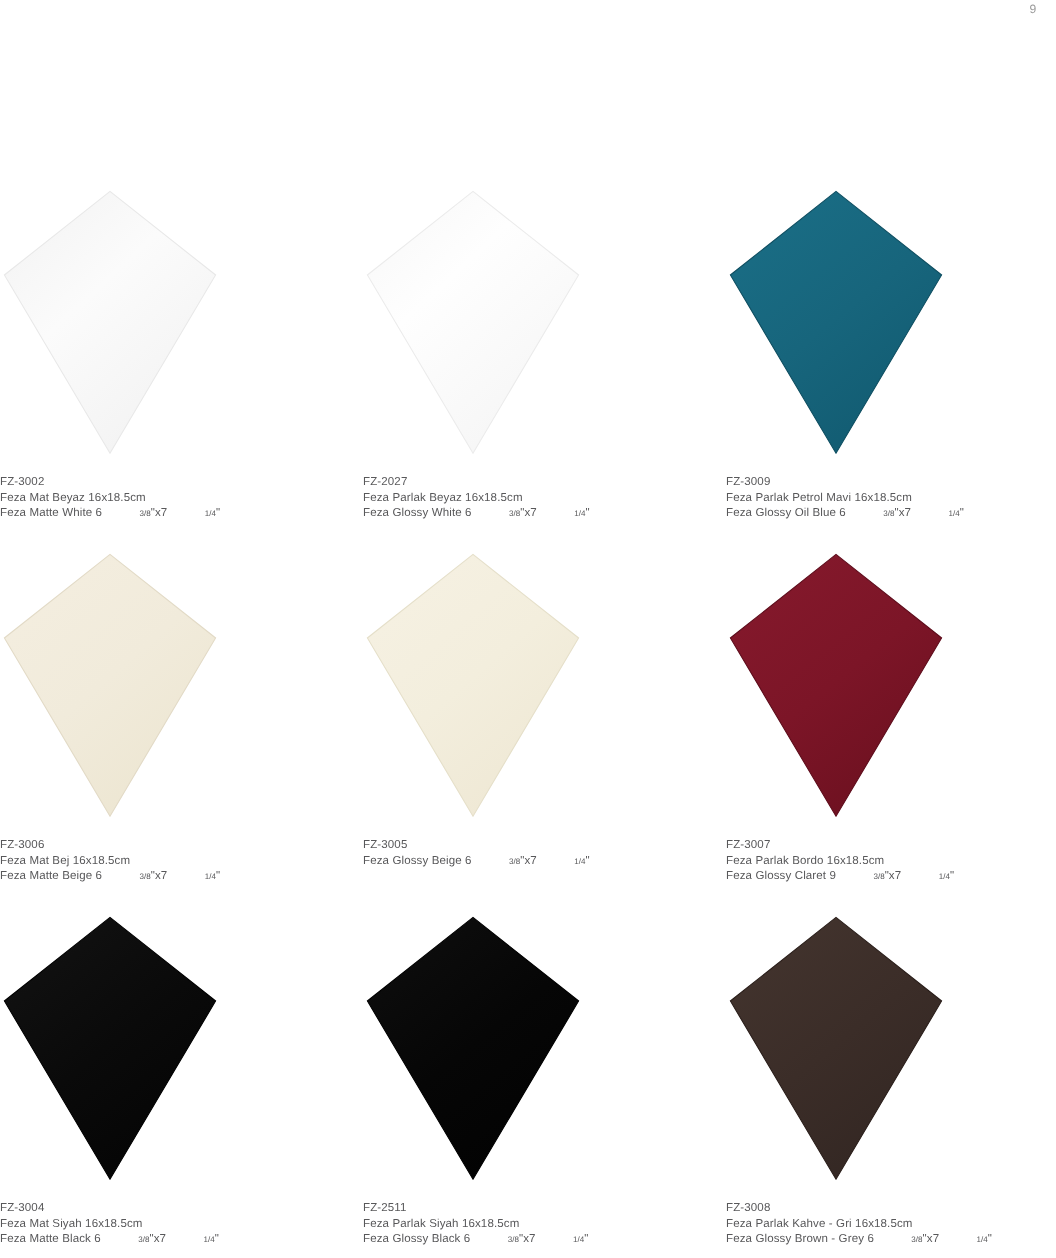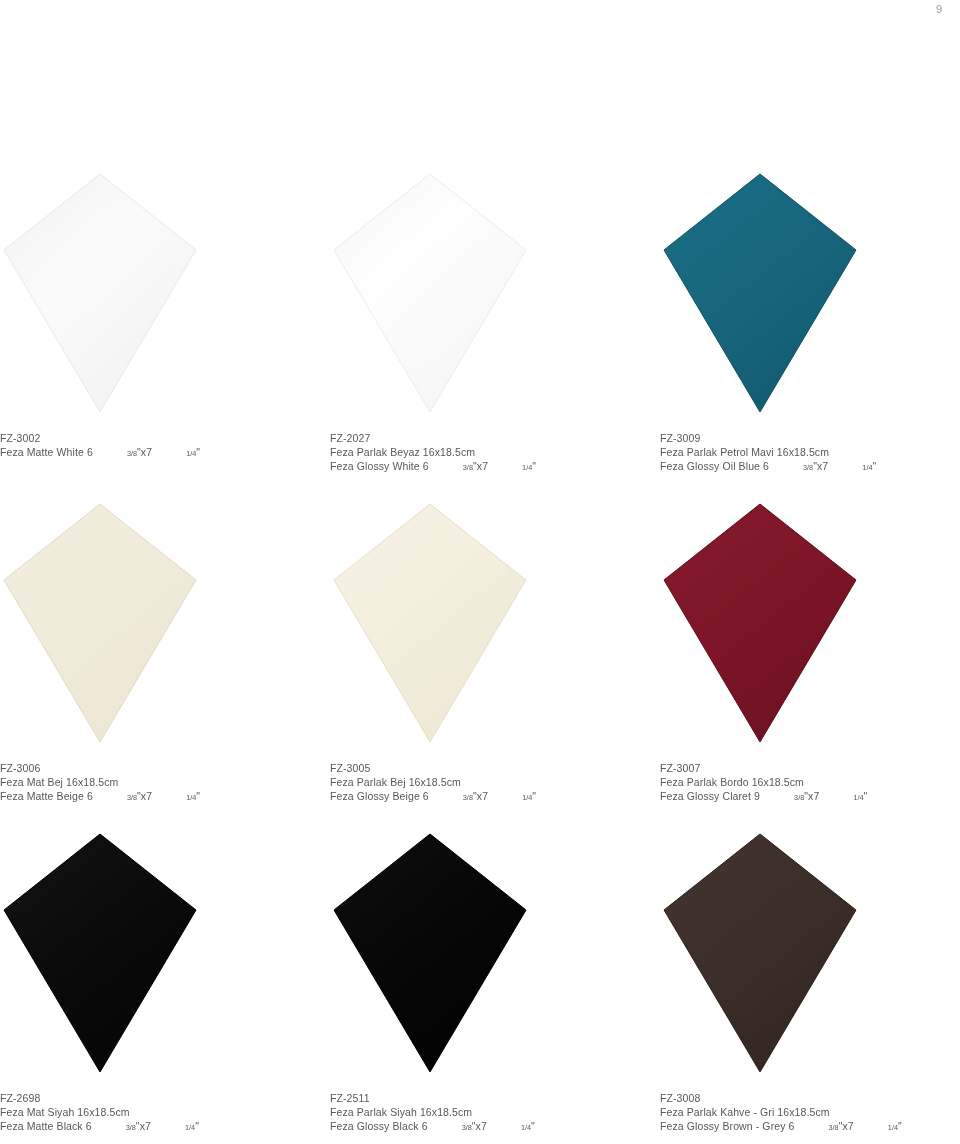--- a/index.html
+++ b/index.html
@@ -111,20 +111,21 @@
             <stop offset="0%" stop-color="#f2f2f2"></stop>
             <stop offset="45%" stop-color="#fbfbfb"></stop>
             <stop offset="100%" stop-color="#f2f2f2"></stop>
           </linearGradient>
         </defs>
         <polygon points="100,4 196,80 100,242 4,80" fill="url(#g0)" stroke="#e8e8e8" stroke-width="1"></polygon>
       </svg>
     </div>
     <div class="caption">
       <div class="caption-code">FZ-3002</div>
+      <div class="caption-tr">Feza Mat Beyaz 16x18.5cm</div>
       <div class="caption-en"><span>Feza Matte White 6</span> <span class="frac">3/8</span><span>"x7</span> <span class="frac">1/4</span><span>"</span></div>
     </div>
   </div>
 
   <div class="product-cell row-1">
     <div class="swatch-area">
       <svg class="tile-shape" viewBox="0 0 200 245" preserveAspectRatio="none">
         <defs>
           <linearGradient id="g1" x1="0" y1="0" x2="0.75" y2="1">
             <stop offset="0%" stop-color="#f7f7f7"></stop>
@@ -190,21 +191,20 @@
             <stop offset="0%" stop-color="#f6f1e3"></stop>
             <stop offset="50%" stop-color="#f3eedd"></stop>
             <stop offset="100%" stop-color="#eee7d3"></stop>
           </linearGradient>
         </defs>
         <polygon points="100,4 196,80 100,242 4,80" fill="url(#g4)" stroke="#e5dfc9" stroke-width="1"></polygon>
       </svg>
     </div>
     <div class="caption">
       <div class="caption-code">FZ-3005</div>
-      <div class="caption-tr">Feza Parlak Bej 16x18.5cm</div>
       <div class="caption-en"><span>Feza Glossy Beige 6</span> <span class="frac">3/8</span><span>"x7</span> <span class="frac">1/4</span><span>"</span></div>
     </div>
   </div>
 
   <div class="product-cell row-2">
     <div class="swatch-area">
       <svg class="tile-shape" viewBox="0 0 200 245" preserveAspectRatio="none">
         <defs>
           <linearGradient id="g5" x1="0.15" y1="0" x2="0.8" y2="1">
             <stop offset="0%" stop-color="#85192c"></stop>
@@ -229,21 +229,21 @@
           <linearGradient id="g6" x1="0.15" y1="0" x2="0.8" y2="1">
             <stop offset="0%" stop-color="#121212"></stop>
             <stop offset="50%" stop-color="#0a0a0a"></stop>
             <stop offset="100%" stop-color="#040404"></stop>
           </linearGradient>
         </defs>
         <polygon points="100,4 196,80 100,242 4,80" fill="url(#g6)" stroke="#000000" stroke-width="1"></polygon>
       </svg>
     </div>
     <div class="caption">
-      <div class="caption-code">FZ-2698</div>
+      <div class="caption-code">FZ-3004</div>
       <div class="caption-tr">Feza Mat Siyah 16x18.5cm</div>
       <div class="caption-en"><span>Feza Matte Black 6</span> <span class="frac">3/8</span><span>"x7</span> <span class="frac">1/4</span><span>"</span></div>
     </div>
   </div>
 
   <div class="product-cell row-3">
     <div class="swatch-area">
       <svg class="tile-shape" viewBox="0 0 200 245" preserveAspectRatio="none">
         <defs>
           <linearGradient id="g7" x1="0.15" y1="0" x2="0.8" y2="1">

